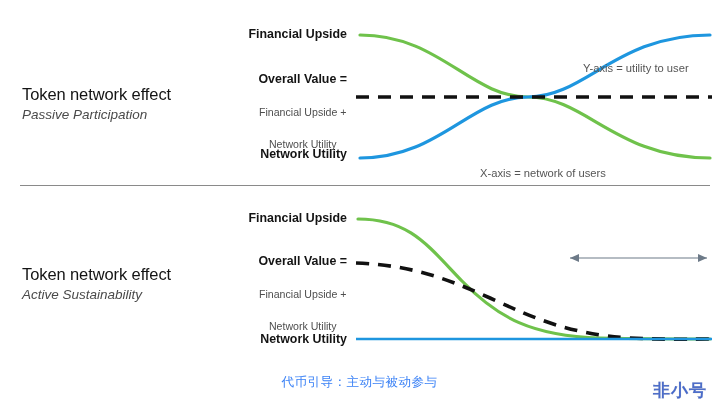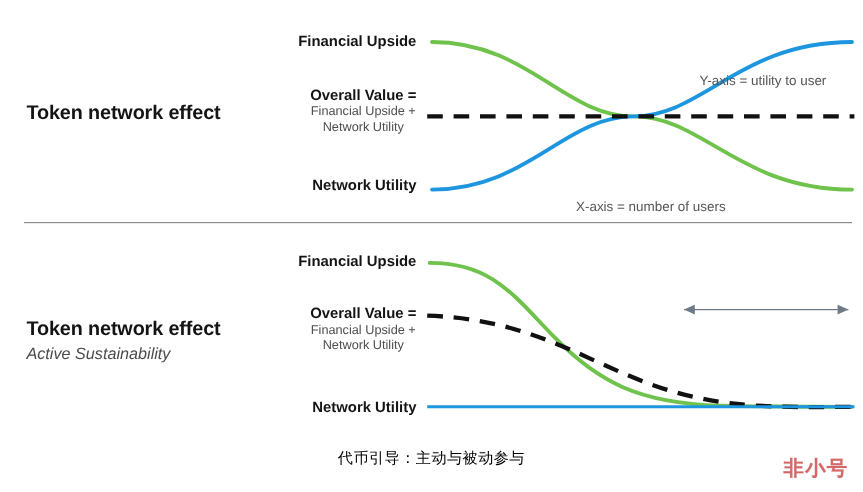--- a/index.html
+++ b/index.html
@@ -14,35 +14,35 @@
   
   .panel{ position:absolute; left:0; width:719px; }
   #panel-top{ top:0; height:186px; }
   #panel-bottom{ top:186px; height:224px; }
 
   
   .title-block{ position:absolute; left:22px; }
   #title-top{ top:84px; }
   #title-bottom{ top:264px; }
   .panel-title{
-    font-size:16.5px; font-weight:bold; color:#141414;
+    font-size:16.5px; font-weight:normal; color:#141414;
     letter-spacing:-0.1px; white-space:nowrap; line-height:20px;
   }
   .panel-subtitle{
     font-size:13.5px; font-style:italic; color:#4a4a4a;
     white-space:nowrap; line-height:19px; margin-top:1px;
   }
 
   
   .legend{ position:absolute; text-align:center; white-space:nowrap; }
   .legend-main{
     font-size:12.4px; font-weight:bold; color:#141414; line-height:15px;
   }
   .legend-sub{
-    font-size:10.6px; font-weight:normal; color:#4e4e4e; line-height:13px;
+    font-size:10.6px; font-weight:normal; color:#4e4e4e; line-height:13px;margin-top:19px;
   }
 
   #lg-top-fin{ right:372px; top:27px; }
   #lg-top-ov { right:372px; top:72px; }
   #lg-top-net{ right:372px; top:147px; }
 
   #lg-bot-fin{ right:372px; top:211px; }
   #lg-bot-ov { right:372px; top:254px; }
   #lg-bot-net{ right:372px; top:332px; }
 
@@ -63,41 +63,42 @@
 
   
   #divider{
     position:absolute; left:20px; top:185px; width:690px; height:1px;
     background:#8a8a8a;
   }
 
   
   #caption{
     position:absolute; left:0; top:374px; width:719px;
-    text-align:center; font-size:12.6px; color:#000000; letter-spacing:0.4px;
+    text-align:center; font-size:12.6px; color:#3b82f6; letter-spacing:0.4px;
   }
 
   
   #watermark{
     position:absolute; right:12px; top:379px;
-    font-size:17px; font-weight:bold; color:#ef4444;
+    font-size:17px; font-weight:bold; color:#1d4ed8;
     letter-spacing:1px; opacity:0.92;
     text-shadow:0 0 1px rgba(0,0,0,0.055);
     -webkit-text-stroke:0.4px rgba(150,150,150,0.30);
   }
 </style>
 </head>
 <body>
 
 <div id="page">
 
   <section class="panel" id="panel-top">
 
     <div class="title-block" id="title-top">
       <div class="panel-title">Token network effect</div>
+      <div class="panel-subtitle">Passive Participation</div>
     </div>
 
     <div class="legend legend-main" id="lg-top-fin">Financial Upside</div>
 
     <div class="legend" id="lg-top-ov">
       <div class="legend-main">Overall Value =</div>
       <div class="legend-sub">Financial Upside +</div>
       <div class="legend-sub">Network Utility</div>
     </div>
 
@@ -108,21 +109,21 @@
 
         <path d="M 10 35 C 90 35, 120 97, 178 97 C 236 97, 266 158, 360 158" fill="none" stroke="#6FC24B" stroke-width="3.2" stroke-linecap="round"></path>
 
         <path d="M 10 158 C 90 158, 120 97, 178 97 C 236 97, 266 35, 360 35" fill="none" stroke="#1E96DF" stroke-width="3.2" stroke-linecap="round"></path>
 
         <path d="M 6 97 L 362 97" fill="none" stroke="#111111" stroke-width="3.6" stroke-dasharray="13 9" stroke-linecap="butt"></path>
       </svg>
     </div>
 
     <div class="axis-note" id="note-y">Y-axis = utility to user</div>
-    <div class="axis-note" id="note-x">X-axis = number of users</div>
+    <div class="axis-note" id="note-x">X-axis = network of users</div>
   </section>
 
   <div id="divider"></div>
 
   <section class="panel" id="panel-bottom">
   </section>
 
   <div class="title-block" id="title-bottom">
     <div class="panel-title">Token network effect</div>
     <div class="panel-subtitle">Active Sustainability</div>

